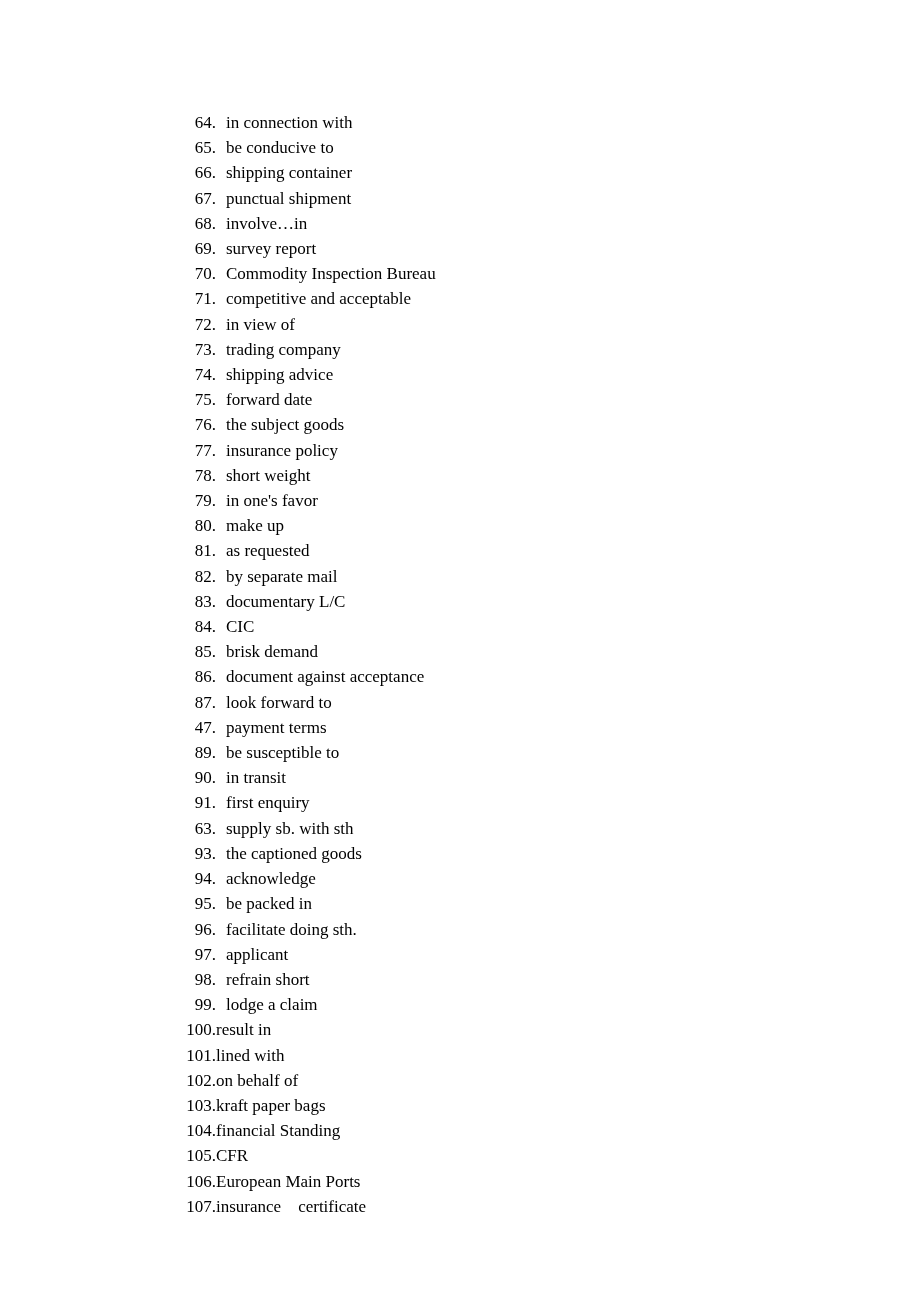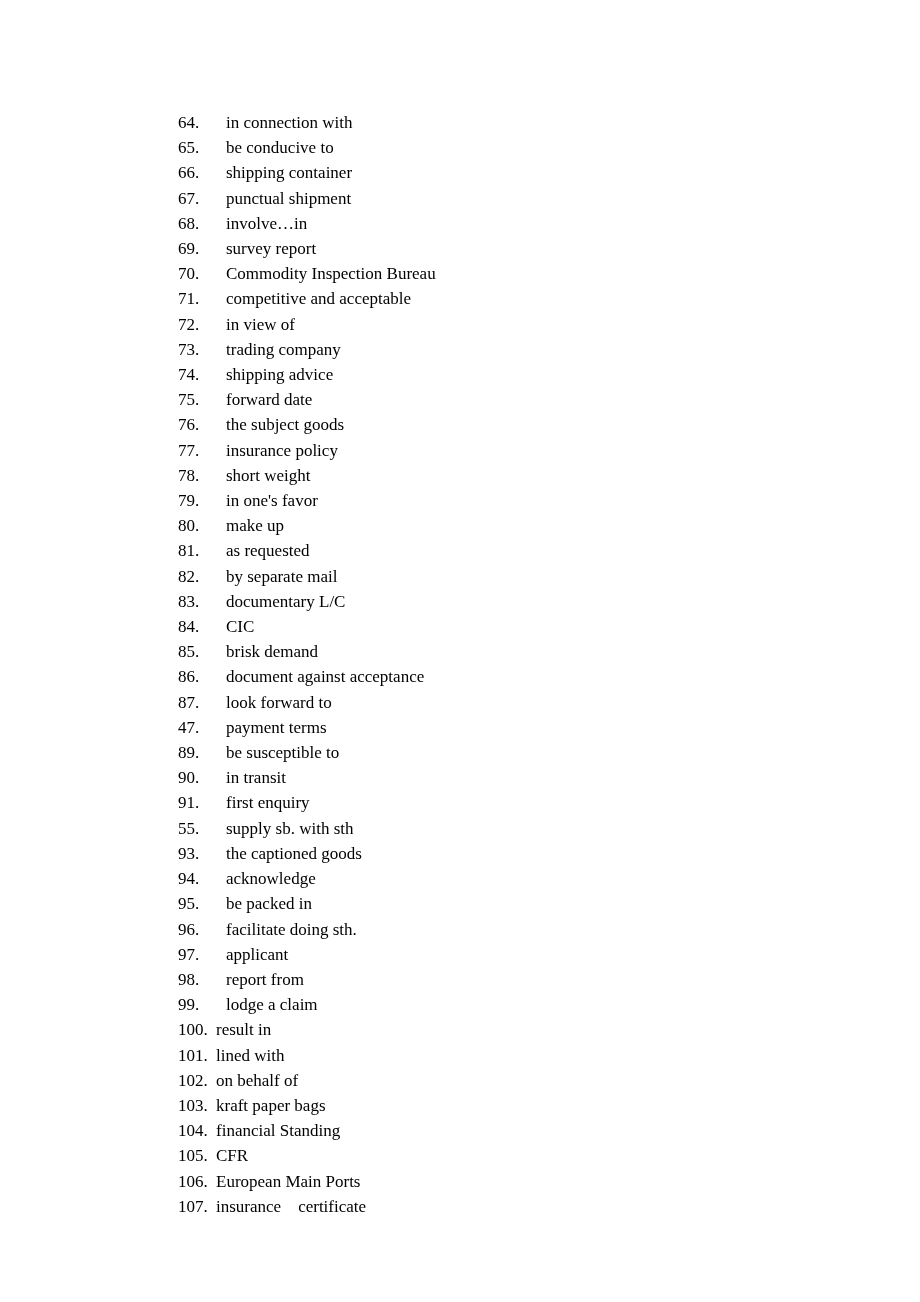--- a/index.html
+++ b/index.html
@@ -14,20 +14,21 @@
     .page {
       padding: 110px 0 0 178px;
     }
     .list-item {
       display: flex;
       line-height: 25.2px;
       font-size: 17px;
     }
     .num {
       min-width: 38px;
+      text-align: right;
     }
     .gap-wide {
       width: 10px;
     }
     .gap-none {
       width: 0px;
     }
     .term {
       white-space: pre;
     }
@@ -171,21 +172,21 @@
         <span class="num">90.</span>
         <span class="gap-wide"></span>
         <span class="term">in transit</span>
       </div>
       <div class="list-item">
         <span class="num">91.</span>
         <span class="gap-wide"></span>
         <span class="term">first enquiry</span>
       </div>
       <div class="list-item">
-        <span class="num">55.</span>
+        <span class="num">63.</span>
         <span class="gap-wide"></span>
         <span class="term">supply sb. with sth</span>
       </div>
       <div class="list-item">
         <span class="num">93.</span>
         <span class="gap-wide"></span>
         <span class="term">the captioned goods</span>
       </div>
       <div class="list-item">
         <span class="num">94.</span>
@@ -203,21 +204,21 @@
         <span class="term">facilitate doing sth.</span>
       </div>
       <div class="list-item">
         <span class="num">97.</span>
         <span class="gap-wide"></span>
         <span class="term">applicant</span>
       </div>
       <div class="list-item">
         <span class="num">98.</span>
         <span class="gap-wide"></span>
-        <span class="term">report from</span>
+        <span class="term">refrain short</span>
       </div>
       <div class="list-item">
         <span class="num">99.</span>
         <span class="gap-wide"></span>
         <span class="term">lodge a claim</span>
       </div>
       <div class="list-item">
         <span class="num">100.</span>
         <span class="gap-none"></span>
         <span class="term">result in</span>

